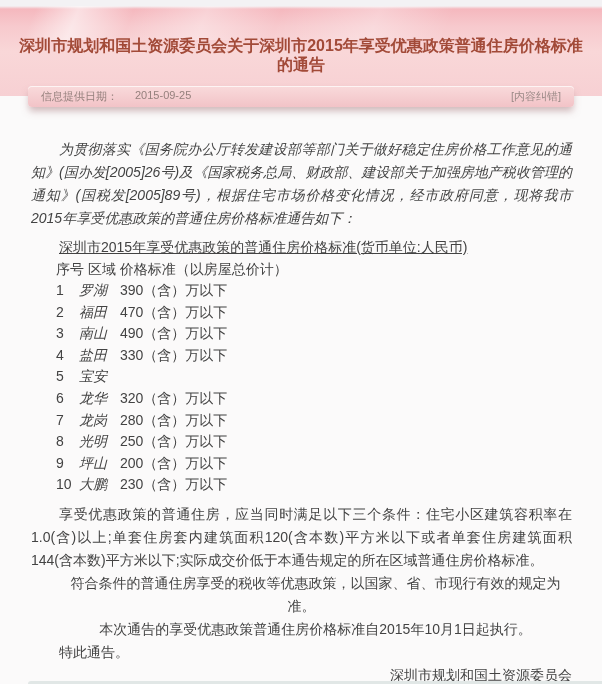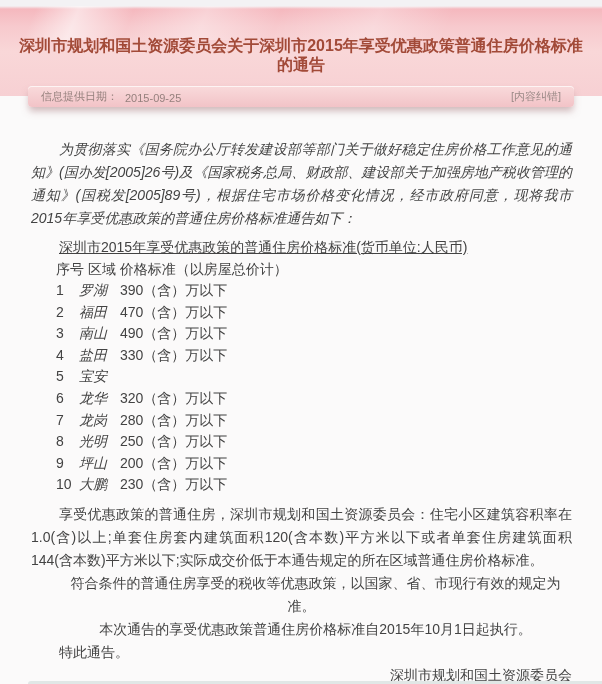--- a/index.html
+++ b/index.html
@@ -31,21 +31,21 @@
     font-size:16px;font-weight:bold;line-height:19px;
     color:var(--title-text,#a24a38);
   }
   .info-bar{
     position:relative;margin:12px 28px 0;height:21px;border-radius:4px;
     background:linear-gradient(180deg,#f9dadb,var(--info-bar-bg,#f2c3c7));
     box-shadow:inset 0 1px 0 rgba(255,255,255,.7), 0 5px 7px -1px rgba(166,120,124,.5);
     display:flex;align-items:center;justify-content:space-between;
     padding:0 13px;font-size:11px;color:var(--info-text,#95807d);
   }
-  .info-left{display:flex;align-items:flex-end;gap:7px;}
+  .info-left{display:flex;align-items:flex-start;gap:17px;}
   .correction{color:#9b8a87;text-decoration:none;cursor:pointer;}
   
   .doc{padding:0 30px 0 31px;font-size:14px;}
   .intro{margin:42px 0 0;text-indent:2em;line-height:23px;text-align:justify;font-style:italic;}
   .std-heading{margin:6px 0 0;text-indent:2em;line-height:22px;text-decoration:underline;}
   .tbl-header{margin:0;padding-left:25px;line-height:22px;}
   .rows{margin:0;}
   .t-row{display:flex;padding-left:25px;line-height:21.6px;}
   .c-no{width:23px;flex:none;}
   .c-dist{width:41px;flex:none;font-style:italic;}
@@ -135,21 +135,21 @@
     <span class="c-price">200（含）万以下</span>
   </div>
 
   <div class="t-row">
     <span class="c-no">10</span>
     <span class="c-dist">大鹏</span>
     <span class="c-price">230（含）万以下</span>
   </div>
 </div>
 
-    <p class="conditions">享受优惠政策的普通住房，深圳市规划和国土资源委员会：住宅小区建筑容积率在1.0(含)以上;单套住房套内建筑面积120(含本数)平方米以下或者单套住房建筑面积144(含本数)平方米以下;实际成交价低于本通告规定的所在区域普通住房价格标准。</p>
+    <p class="conditions">享受优惠政策的普通住房，应当同时满足以下三个条件：住宅小区建筑容积率在1.0(含)以上;单套住房套内建筑面积120(含本数)平方米以下或者单套住房建筑面积144(含本数)平方米以下;实际成交价低于本通告规定的所在区域普通住房价格标准。</p>
     <p class="note">符合条件的普通住房享受的税收等优惠政策，以国家、省、市现行有效的规定为准。</p>
     <p class="note">本次通告的享受优惠政策普通住房价格标准自2015年10月1日起执行。</p>
     <p class="closing">特此通告。</p>
 
     <div class="footer">
       <div class="footer-org">深圳市规划和国土资源委员会</div>
 
     </div>
   </div>
 

